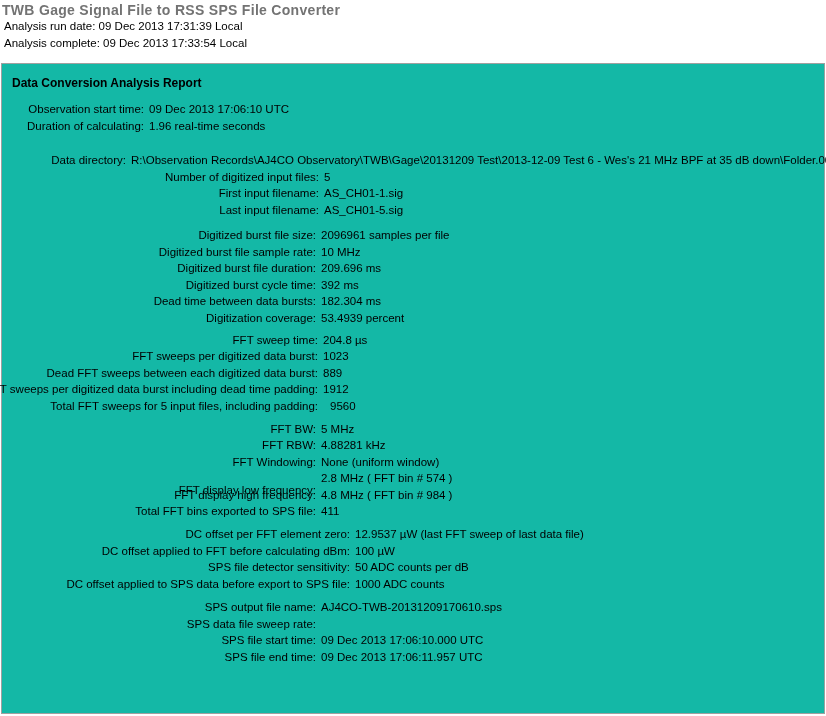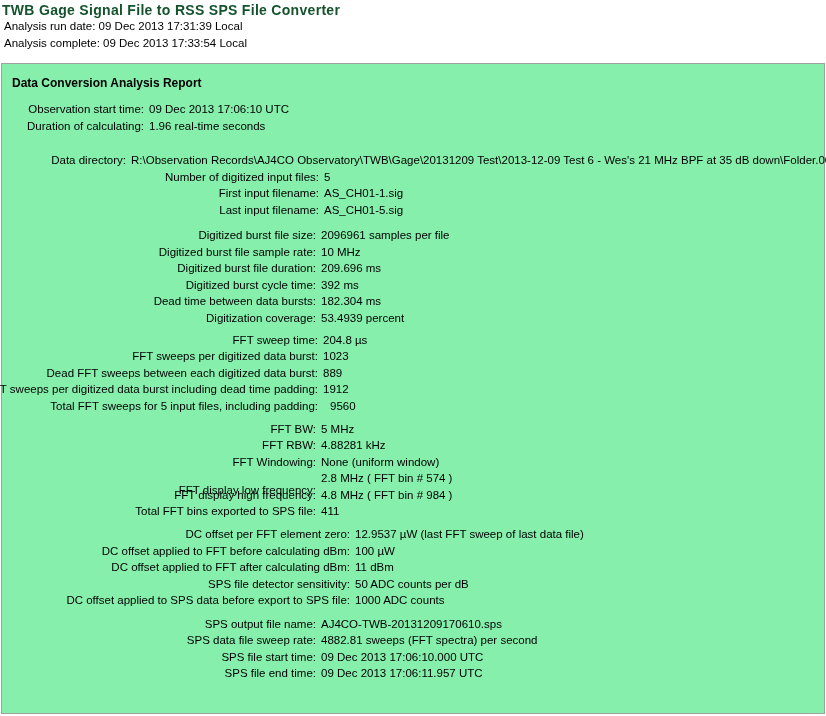--- a/index.html
+++ b/index.html
@@ -29,21 +29,21 @@
     white-space: nowrap;
   }
   .app-header .meta-line:first-of-type { margin-top: 2px; }
   .report-box {
     position: absolute;
     left: 1px;
     top: 63px;
     width: 824px;
     height: 651px;
     border: 1px solid #a0a0a0;
-    background: #86efac;
+    background: #14b8a6;
   }
   .report-heading {
     margin: 11px 0 0 10px;
     font-size: 12px;
     font-weight: bold;
     line-height: 16.5px;
     white-space: nowrap;
   }
   .section { width: 100%; }
   .row {
@@ -61,21 +61,21 @@
     position: absolute;
     top: 0;
     white-space: nowrap;
   }
 </style>
 </head>
 <body>
 
 <div class="page">
   <div class="app-header">
-    <div class="app-title" style="color: #14532d;">TWB Gage Signal File to RSS SPS File Converter</div>
+    <div class="app-title" style="color: #737373;">TWB Gage Signal File to RSS SPS File Converter</div>
     <div class="meta-line">Analysis run date: 09 Dec 2013 17:31:39 Local</div>
     <div class="meta-line">Analysis complete: 09 Dec 2013 17:33:54 Local</div>
   </div>
 
   <div class="report-box" style="border-color: rgb(160, 160, 160);">
     <div class="report-heading">Data Conversion Analysis Report</div>
     <div id="report-sections">
         <div class="section" style="margin-top: 9.5px;">
           <div class="row">
             <span class="lab" style="right: calc(100% - 142px);">Observation start time:</span>
@@ -183,40 +183,35 @@
         <div class="section" style="margin-top: 6.5px;">
           <div class="row">
             <span class="lab" style="right: calc(100% - 348px);">DC offset per FFT element zero:</span>
             <span class="val" style="left: 353px;">12.9537 µW (last FFT sweep of last data file)</span>
           </div>
           <div class="row">
             <span class="lab" style="right: calc(100% - 348px);">DC offset applied to FFT before calculating dBm:</span>
             <span class="val" style="left: 353px;">100 µW</span>
           </div>
           <div class="row">
-            <span class="lab" style="right: calc(100% - 348px);">DC offset applied to FFT after calculating dBm:</span>
-            <span class="val" style="left: 353px;">11 dBm</span>
-          </div>
-          <div class="row">
             <span class="lab" style="right: calc(100% - 348px);">SPS file detector sensitivity:</span>
             <span class="val" style="left: 353px;">50 ADC counts per dB</span>
           </div>
           <div class="row">
             <span class="lab" style="right: calc(100% - 348px);">DC offset applied to SPS data before export to SPS file:</span>
             <span class="val" style="left: 353px;">1000 ADC counts</span>
           </div>
         </div>
         <div class="section" style="margin-top: 7px;">
           <div class="row">
             <span class="lab" style="right: calc(100% - 314px);">SPS output file name:</span>
             <span class="val" style="left: 319px;">AJ4CO-TWB-20131209170610.sps</span>
           </div>
           <div class="row">
             <span class="lab" style="right: calc(100% - 314px);">SPS data file sweep rate:</span>
-            <span class="val" style="left: 319px;">4882.81 sweeps (FFT spectra) per second</span>
           </div>
           <div class="row">
             <span class="lab" style="right: calc(100% - 314px);">SPS file start time:</span>
             <span class="val" style="left: 319px;">09 Dec 2013 17:06:10.000 UTC</span>
           </div>
           <div class="row">
             <span class="lab" style="right: calc(100% - 314px);">SPS file end time:</span>
             <span class="val" style="left: 319px;">09 Dec 2013 17:06:11.957 UTC</span>
           </div>
         </div>

